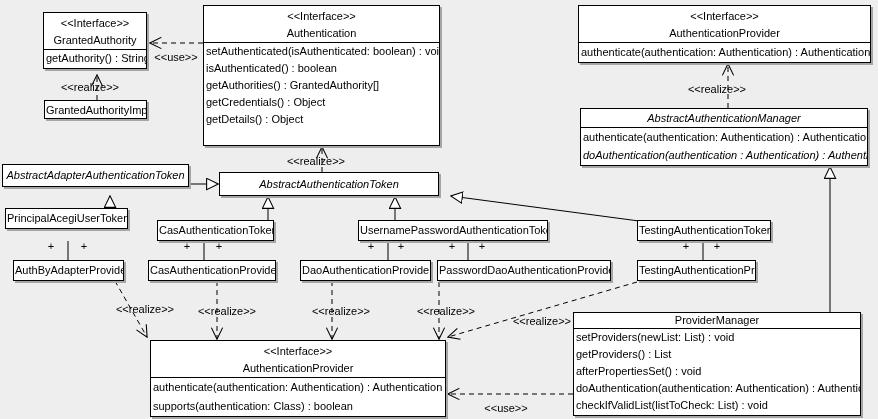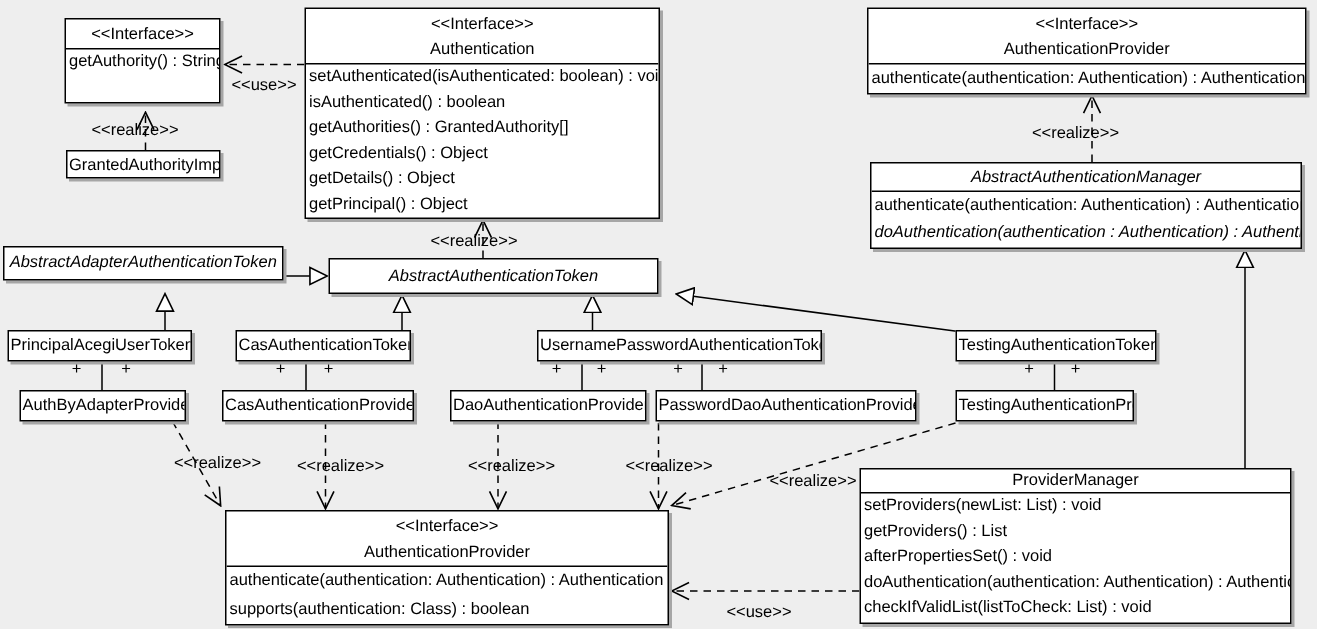--- a/index.html
+++ b/index.html
@@ -63,39 +63,39 @@
     <path class="solid" d="M68,241 L68,260"></path>
     <path class="solid" d="M204,241 L204,260"></path>
     <path class="solid" d="M388,241 L388,260"></path>
     <path class="solid" d="M468,241 L468,260"></path>
     <path class="solid" d="M703,241 L703,260"></path>
   </svg>
 
   <div class="cls" style="left:43px;top:12px;width:104px;height:57px">
     <div class="hdr">
       <div class="stereo">&lt;&lt;Interface&gt;&gt;</div>
+      <div class="cname">GrantedAuthority</div>
     </div>
     <div class="m">getAuthority() : String</div>
   </div>
 
   <div class="cls one" style="left:44px;top:100px;width:103px;height:19px">
     <span class="cname">GrantedAuthorityImpl</span>
   </div>
 
   <div class="cls" style="left:203px;top:5px;width:237px;height:141px">
     <div class="hdr">
       <div class="stereo">&lt;&lt;Interface&gt;&gt;</div>
       <div class="cname">Authentication</div>
     </div>
     <div class="m">setAuthenticated(isAuthenticated: boolean) : void</div>
     <div class="m">isAuthenticated() : boolean</div>
     <div class="m">getAuthorities() : GrantedAuthority[]</div>
     <div class="m">getCredentials() : Object</div>
     <div class="m">getDetails() : Object</div>
-    <div class="m">getPrincipal() : Object</div>
   </div>
 
   <div class="cls r18" style="left:578px;top:5px;width:293px;height:58px">
     <div class="hdr">
       <div class="stereo">&lt;&lt;Interface&gt;&gt;</div>
       <div class="cname">AuthenticationProvider</div>
     </div>
     <div class="m">authenticate(authentication: Authentication) : Authentication</div>
   </div>
 
@@ -108,21 +108,21 @@
   </div>
 
   <div class="cls one" style="left:2px;top:164px;width:187px;height:23px">
     <span class="cname it" style="line-height:21px">AbstractAdapterAuthenticationToken</span>
   </div>
 
   <div class="cls one" style="left:219px;top:172px;width:220px;height:24px">
     <span class="cname it" style="line-height:22px">AbstractAuthenticationToken</span>
   </div>
 
-  <div class="cls one" style="left:5px;top:220px;width:123px;height:21px">
+  <div class="cls one" style="left:5px;top:208px;width:123px;height:21px">
     <span class="cname">PrincipalAcegiUserToken</span>
   </div>
 
   <div class="cls one" style="left:157px;top:220px;width:117px;height:21px">
     <span class="cname">CasAuthenticationToken</span>
   </div>
 
   <div class="cls one" style="left:358px;top:220px;width:190px;height:21px">
     <span class="cname">UsernamePasswordAuthenticationToken</span>
   </div>

